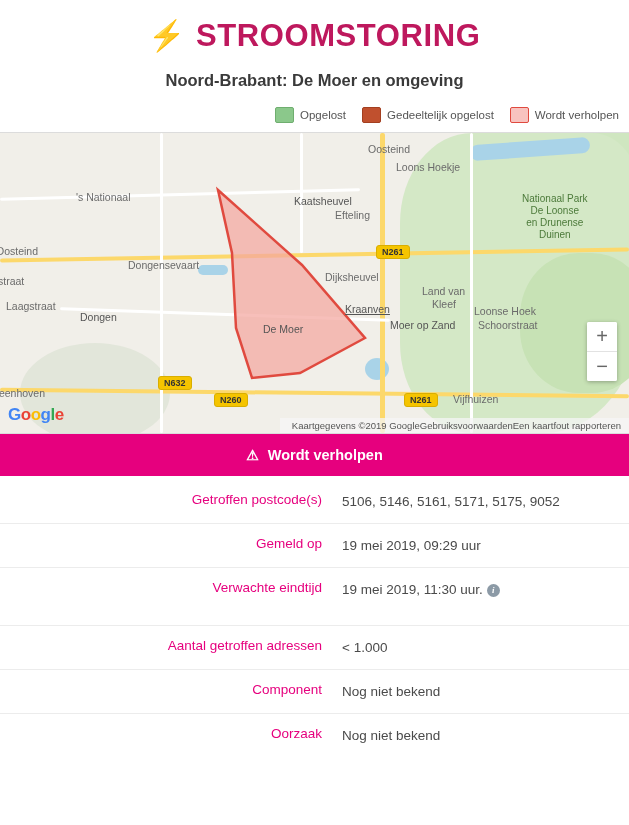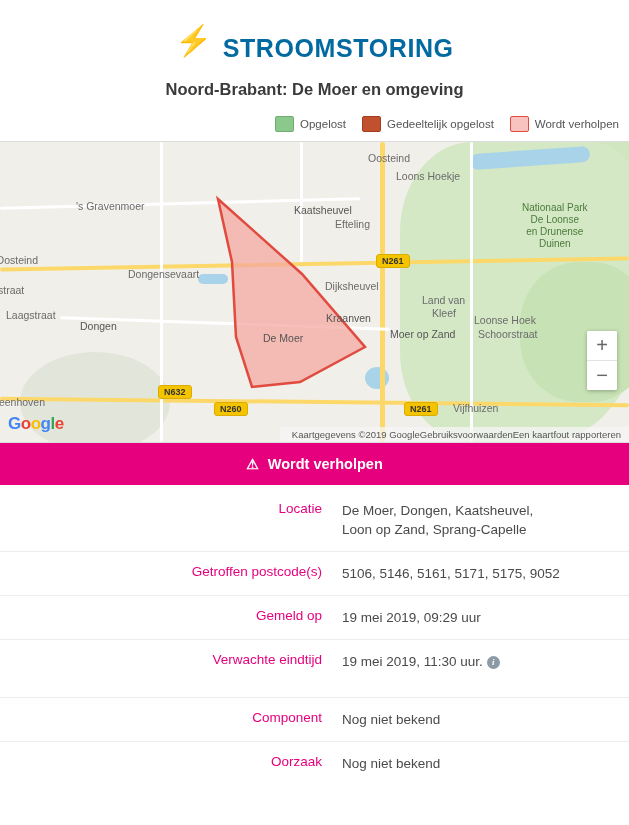--- a/index.html
+++ b/index.html
@@ -35,25 +35,24 @@
     justify-content: center;
     gap: 10px;
   }
   .bolt {
     color: #e6007e;
     font-size: 30px;
     line-height: 1;
     font-weight: bold;
   }
   .title {
-    color: #0369a1;
-    font-size: 25px;
+    color: #be185d;
+    font-size: 31px;
     font-weight: bold;
     letter-spacing: 0.6px;
-    margin-top: 16px;
   }
   .subtitle {
     margin-top: 17px;
     font-size: 16.5px;
     font-weight: bold;
     color: #3a3a3a;
   }
 
   
   .legend {
@@ -295,29 +294,29 @@
     <div class="road road-thin" style="left:160px; top:0; width:2.5px; height:300px;"></div>
     <div class="road road-thin" style="left:470px; top:0; width:2.5px; height:300px;"></div>
     <div class="road road-thin" style="left:300px; top:0; width:2.5px; height:120px;"></div>
 
     <svg class="outage-poly" viewBox="0 0 629 300">
       <polygon points="218,57 302,132 365,205 300,240 252,245 236,195 232,120" fill="#f4a6a0" fill-opacity="0.72" stroke="#e04a3f" stroke-width="2.5"></polygon>
     </svg>
 
     <div class="maplabel" style="left:368px; top:10px;">Oosteind</div>
     <div class="maplabel" style="left:396px; top:28px;">Loons Hoekje</div>
-    <div class="maplabel" style="left:76px; top:58px;">'s Gravenmoer</div>
+    <div class="maplabel" style="left:76px; top:58px;">'s Nationaal</div>
     <div class="maplabel dark" style="left:294px; top:62px;">Kaatsheuvel</div>
     <div class="maplabel" style="left:306px; top:76px;padding-left:29px;">Efteling</div>
     <div class="maplabel" style="left:128px; top:126px;">Dongensevaart</div>
     <div class="maplabel" style="left:-4px; top:112px;">Oosteind</div>
     <div class="maplabel" style="left:325px; top:138px;">Dijksheuvel</div>
     <div class="maplabel" style="left:422px; top:152px;">Land van</div>
     <div class="maplabel" style="left:432px; top:165px;">Kleef</div>
-    <div class="maplabel dark" style="left:326px; top:170px;">Kraanven</div>
+    <div class="maplabel dark" style="left:345px; top:170px;text-decoration:underline;">Kraanven</div>
     <div class="maplabel" style="left:474px; top:172px;">Loonse Hoek</div>
     <div class="maplabel" style="left:6px; top:167px;">Laagstraat</div>
     <div class="maplabel dark" style="left:80px; top:178px;">Dongen</div>
     <div class="maplabel dark" style="left:263px; top:190px;">De Moer</div>
     <div class="maplabel dark" style="left:390px; top:186px;">Moer op Zand</div>
     <div class="maplabel" style="left:478px; top:186px;">Schoorstraat</div>
     <div class="maplabel" style="left:-2px; top:142px;">straat</div>
     <div class="maplabel" style="left:453px; top:260px;">Vijfhuizen</div>
     <div class="maplabel" style="left:-4px; top:254px;">teenhoven</div>
 
@@ -348,44 +347,43 @@
   </div>
 
   <div class="status-bar">
     <span class="warn-icon">⚠</span>
     <span>Wordt verholpen</span>
   </div>
 
   <div class="details">
     <table class="detail-table">
       <tbody>
-          <tr>
-        <td class="lbl">Locatie</td>
-        <td class="val" style="white-space:pre-line;">De Moer, Dongen, Kaatsheuvel,
-Loon op Zand, Sprang-Capelle</td>
-      </tr>
       <tr>
         <td class="lbl">Getroffen postcode(s)</td>
         <td class="val">5106, 5146, 5161, 5171, 5175, 9052</td>
       </tr>
       <tr>
         <td class="lbl">Gemeld op</td>
         <td class="val">19 mei 2019, 09:29 uur</td>
       </tr>
       <tr class="no-border">
         <td class="lbl">Verwachte eindtijd</td>
         <td class="val">
           <span>19 mei 2019, 11:30 uur.</span><span class="info-dot">i</span>
         </td>
       </tr>
       <tr class="spacer">
         <td></td>
         <td></td>
       </tr>
       <tr>
+        <td class="lbl">Aantal getroffen adressen</td>
+        <td class="val">&lt; 1.000</td>
+      </tr>
+      <tr>
         <td class="lbl">Component</td>
         <td class="val">Nog niet bekend</td>
       </tr>
       <tr class="no-border">
         <td class="lbl">Oorzaak</td>
         <td class="val">Nog niet bekend</td>
       </tr>
     </tbody>
       </table>
   </div>

